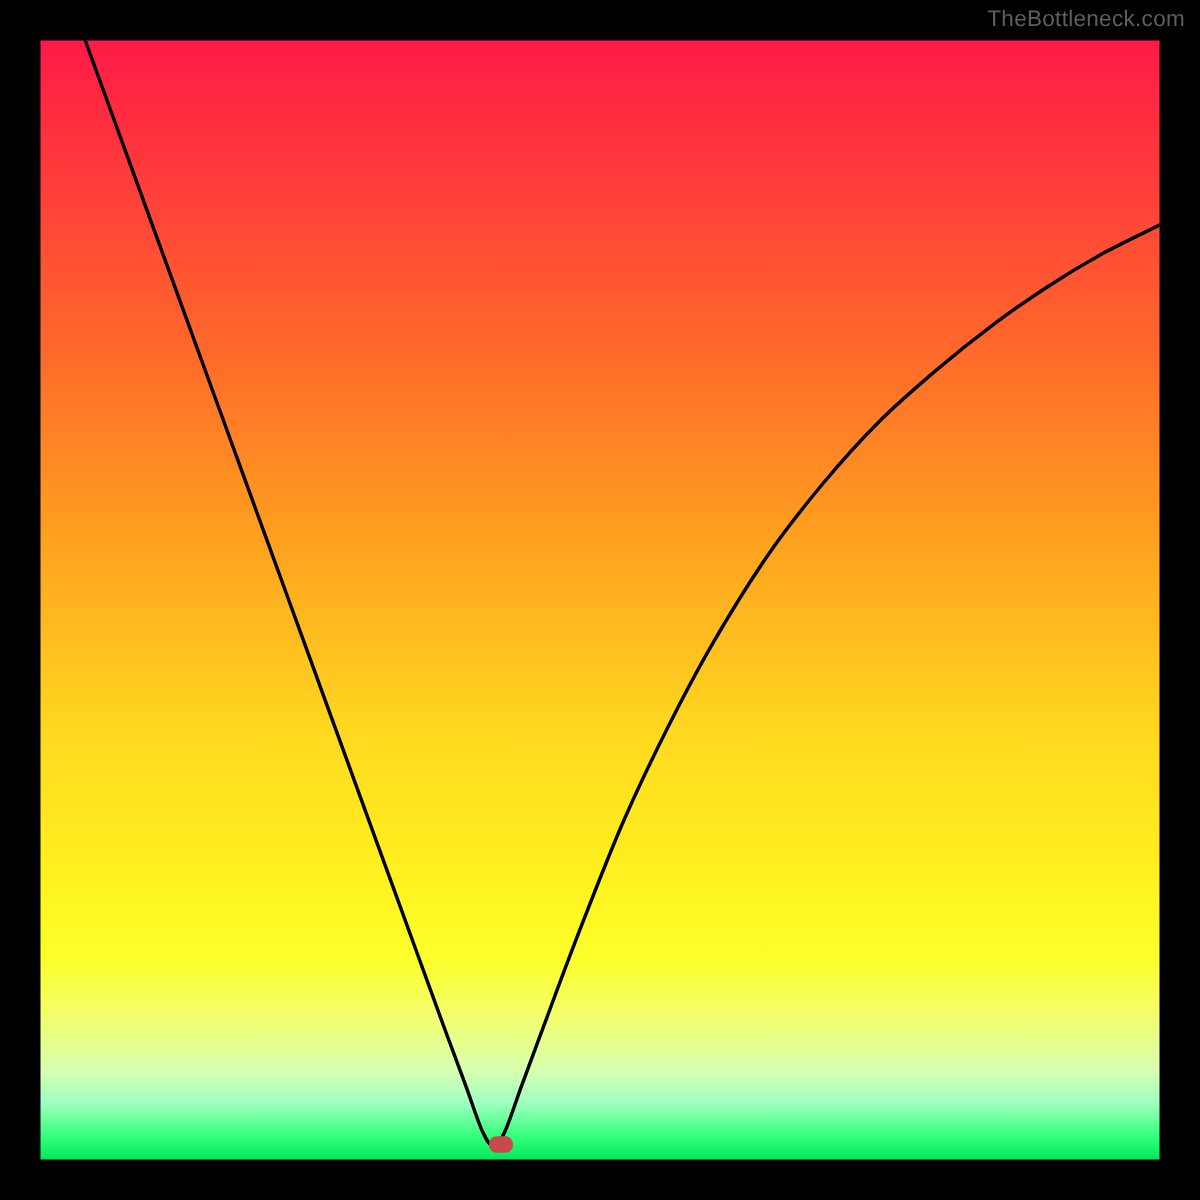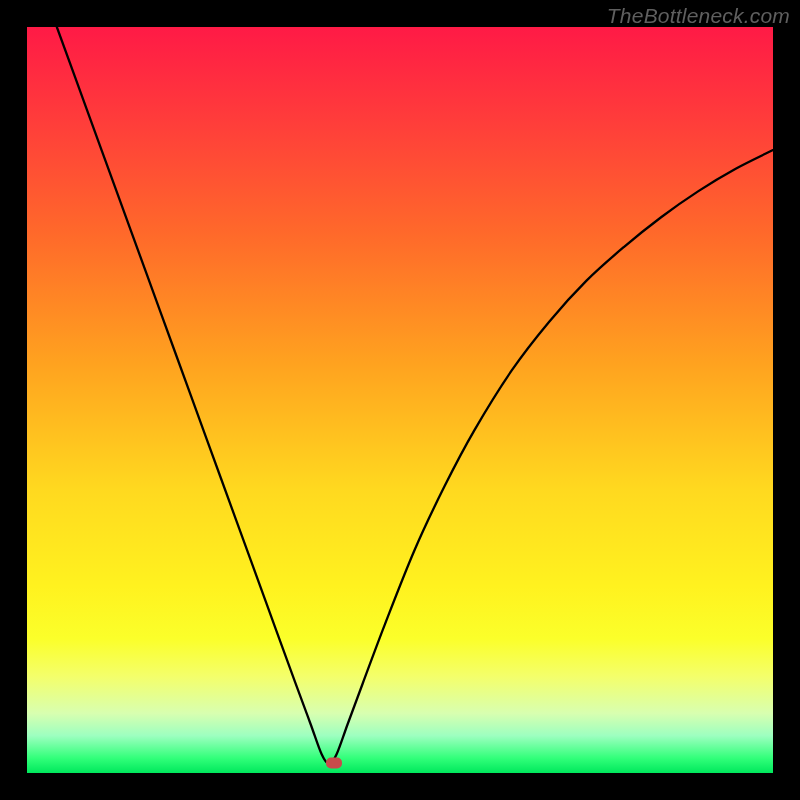--- a/index.html
+++ b/index.html
@@ -39,25 +39,24 @@
       #32ff7a 98%,
       #00e85c 100%
     );
     overflow: hidden;
   }
   .watermark {
     position: absolute;
     top: 4px;
     right: 10px;
     color: #5f5f5f;
-    font-size: 21px;
+    font-size: 15px;
     font-weight: 400;
     letter-spacing: 0.2px;
     user-select: none;
-    font-style: italic;
   }
   .marker {
     position: absolute;
     width: 16px;
     height: 11px;
     background: #c84b4b;
     border-radius: 5px;
     transform: translate(-50%, -50%);
   }
   svg.curve {

